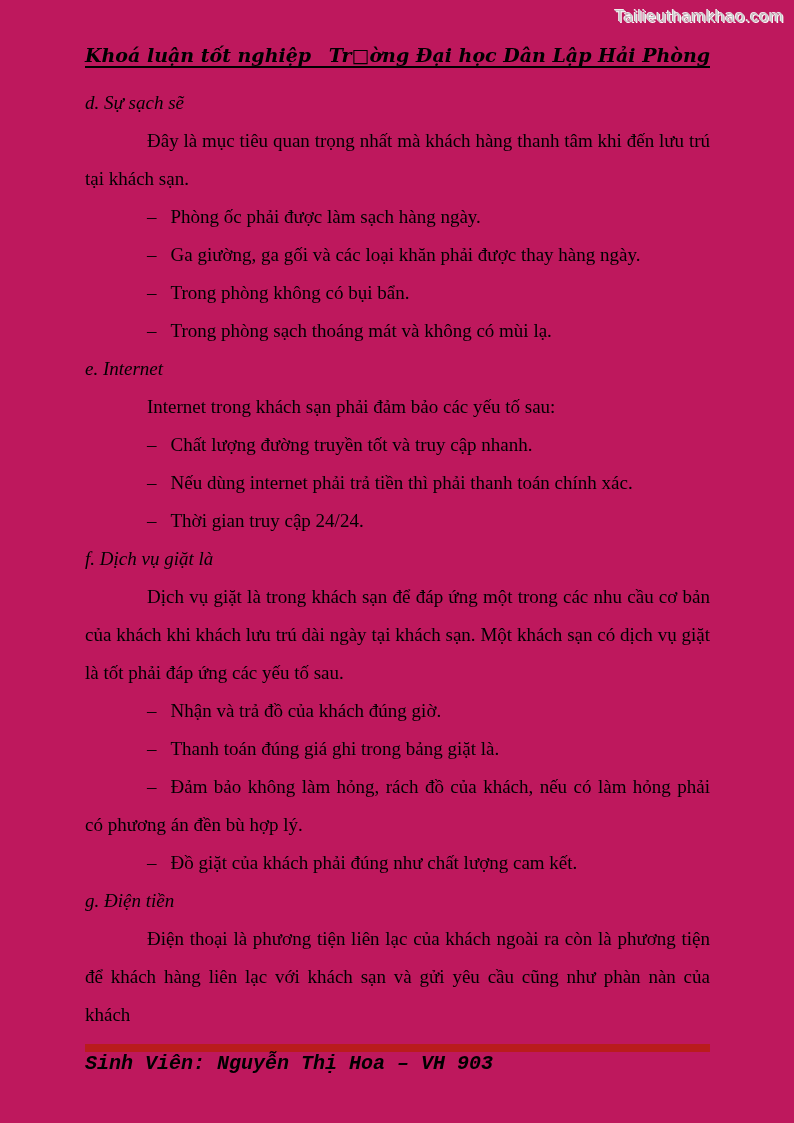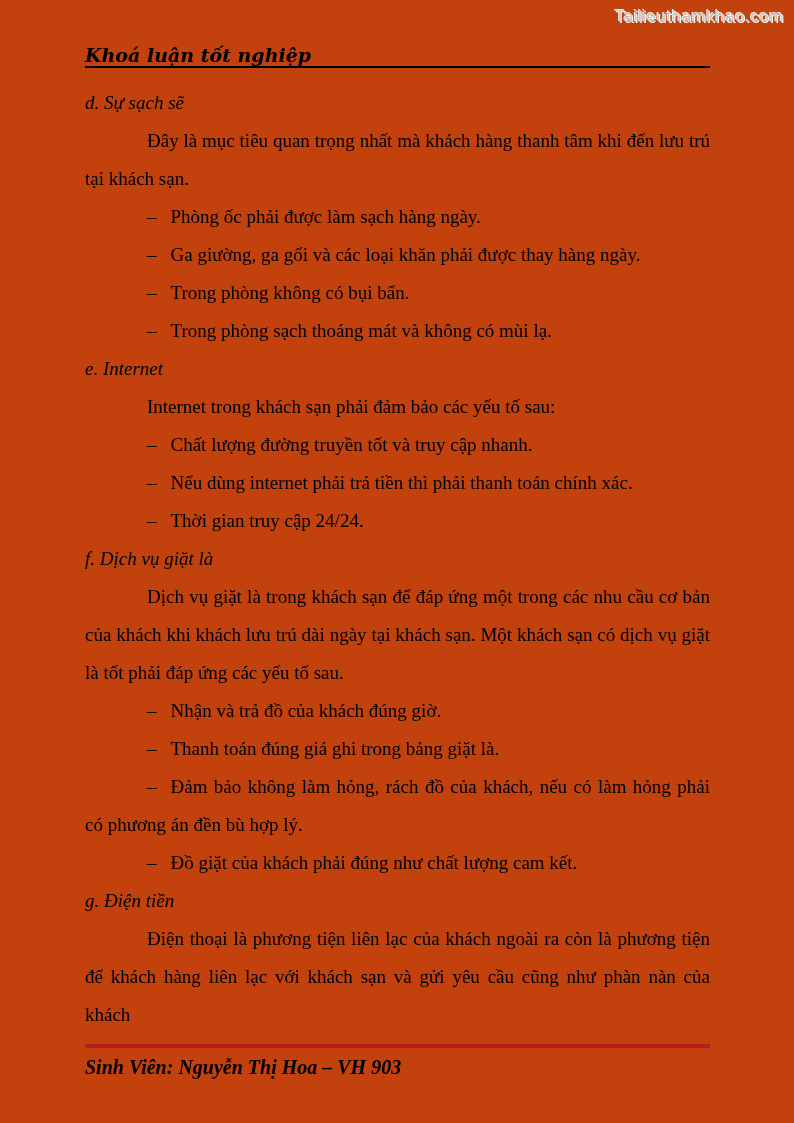--- a/index.html
+++ b/index.html
@@ -1,20 +1,20 @@
 <!DOCTYPE html>
 <html><head>
 <meta charset="utf-8">
 <style>
   html, body { margin: 0; padding: 0; background: #ffffff; }
   .page {
     position: relative;
     width: 794px;
     height: 1123px;
-    background: #c2410c;
+    background: #be185d;
     overflow: hidden;
     font-family: "Liberation Serif", serif;
     color: #000000;
   }
   .watermark {
     position: absolute;
     top: 7px;
     right: 10px;
     font-family: "Liberation Sans", sans-serif;
     font-size: 17px;
@@ -61,38 +61,39 @@
   .bullet {
     margin: 0;
     text-indent: 62px;
   }
   .dash { margin-right: 14px; }
   .footer {
     position: absolute;
     left: 85px;
     right: 84px;
     top: 1044px;
-    border-top: 4px solid #b91c1c;
-    padding-top: 8px;
-    font-family: Liberation Serif, serif;
+    border-top: 8px solid #b91c1c;
+    padding-top: 0;
+    font-family: Liberation Mono, monospace;
     font-style: italic;
     font-weight: bold;
     font-size: 20px;
     white-space: nowrap;
   }
 </style>
 </head>
 <body>
 
 <div class="page">
 
   <div class="watermark">Tailieuthamkhao.com</div>
 
   <div class="header">
     <span>Khoá luận tốt nghiệp</span>
+    <span>Tr□ờng Đại học Dân Lập Hải Phòng</span>
   </div>
 
   <div class="content">
 
     <h3 class="heading">d. Sự sạch sẽ</h3>
     <p class="para">Đây là mục tiêu quan trọng nhất mà khách hàng thanh tâm khi đến lưu trú tại khách sạn.</p>
     <p class="bullet"><span class="dash">–</span><span>Phòng ốc phải được làm sạch hàng ngày.</span></p>
     <p class="bullet"><span class="dash">–</span><span>Ga giường, ga gối và các loại khăn phải được thay hàng ngày.</span></p>
     <p class="bullet"><span class="dash">–</span><span>Trong phòng không có bụi bẩn.</span></p>
     <p class="bullet"><span class="dash">–</span><span>Trong phòng sạch thoáng mát và không có mùi lạ.</span></p>

